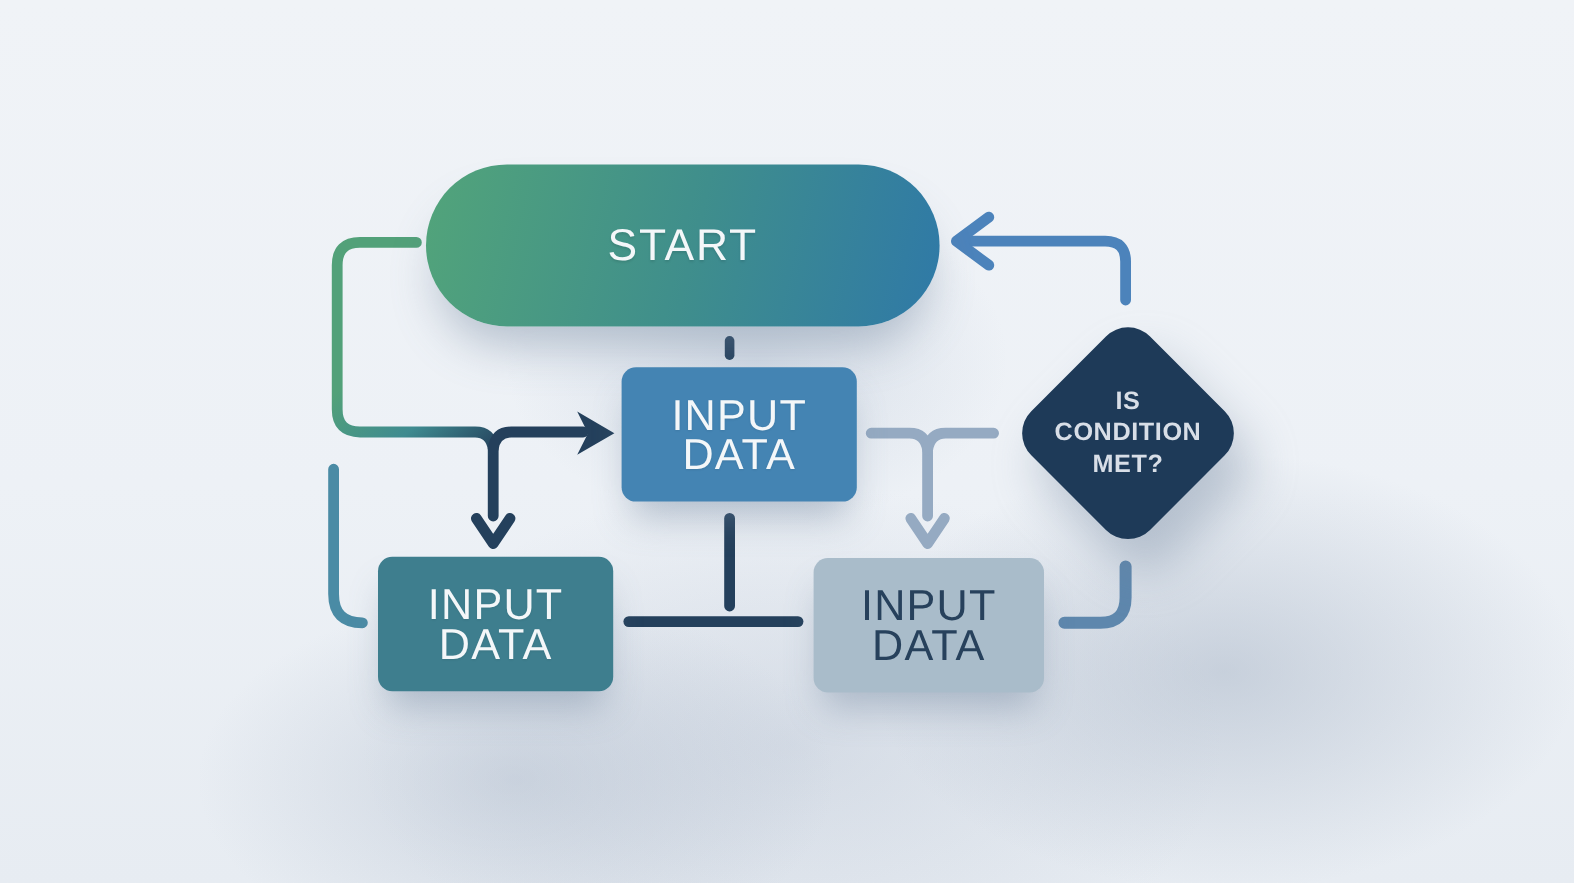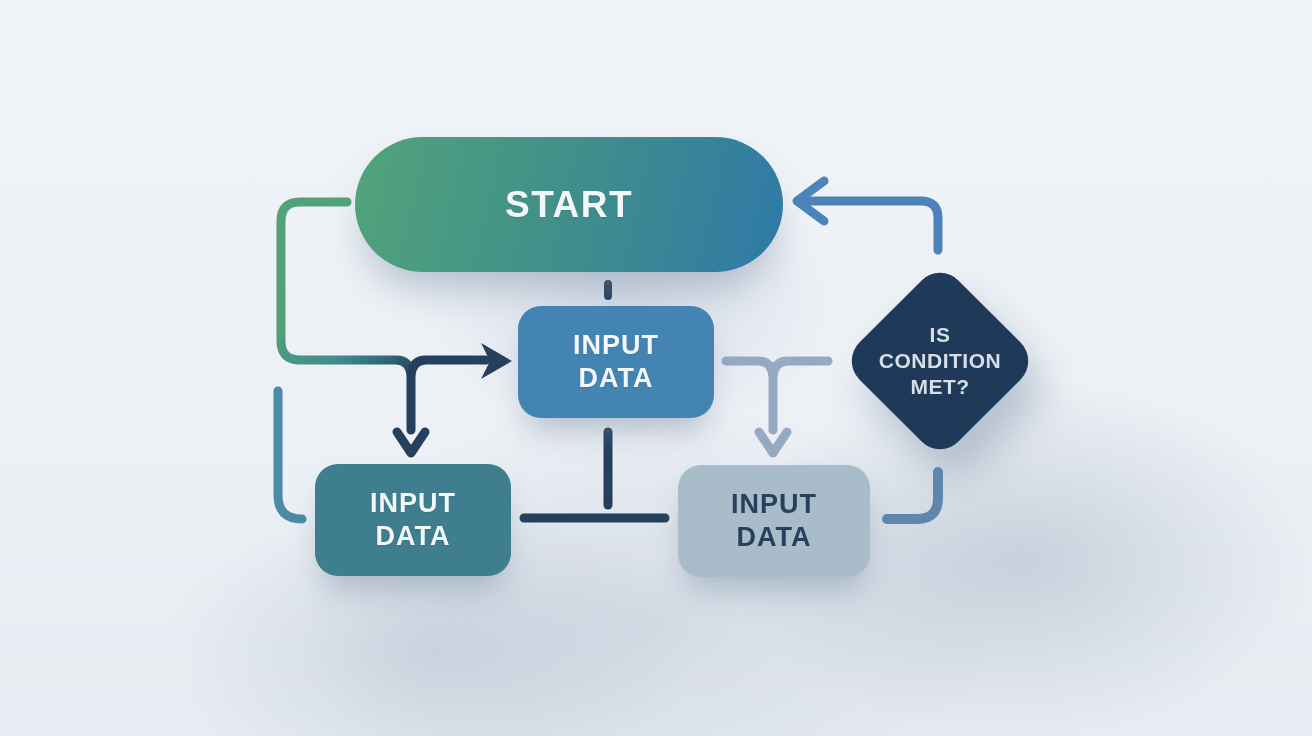--- a/index.html
+++ b/index.html
@@ -16,32 +16,32 @@
   .canvas{
     position:relative;width:1312px;height:736px;
     background:
       radial-gradient(420px 260px at 1020px 560px, rgba(142,158,180,0.38), rgba(142,158,180,0) 70%),
       radial-gradient(380px 220px at 430px 650px, rgba(150,165,186,0.32), rgba(150,165,186,0) 70%),
       radial-gradient(300px 200px at 630px 300px, rgba(160,176,198,0.30), rgba(160,176,198,0) 70%),
       radial-gradient(500px 300px at 660px 620px, rgba(152,166,188,0.26), rgba(152,166,188,0) 72%),
       linear-gradient(180deg,#f0f3f7 0%,#edf1f6 55%,#e7ecf2 100%);
   }
   .node{position:absolute;display:flex;align-items:center;justify-content:center;
-        flex-direction:column;text-align:center;font-weight:700;}
+        flex-direction:column;text-align:center;font-weight:400;}
   .node .line{display:block;}
   .pill{
     left:355px;top:137px;width:428px;height:135px;border-radius:68px;
     background:linear-gradient(103deg,var(--pill-green) 0%,var(--pill-mid) 52%,var(--pill-blue) 100%);
     color:var(--text-white);font-size:37px;line-height:44px;letter-spacing:1.5px;
     box-shadow:0 26px 38px -10px rgba(112,132,158,0.45);
     text-shadow:0 1px 2px rgba(0,0,0,0.10);
   }
   .proc{
-    width:196px;height:112px;border-radius:23px;
-    font-size:27px;line-height:33px;letter-spacing:1px;
+    width:196px;height:112px;border-radius:12px;
+    font-size:36px;line-height:33px;letter-spacing:1px;
     box-shadow:0 20px 30px -8px rgba(112,132,158,0.45);
     text-shadow:0 1px 2px rgba(0,0,0,0.08);
     align-items:center;
   }
   .proc-blue{left:518px;top:306px;height:112px;background:var(--process-blue);color:var(--text-white);}
   .proc-teal{left:315px;top:464px;background:var(--process-teal);color:var(--text-white);}
   .proc-light{left:678px;top:465px;width:192px;background:var(--process-light);color:var(--dark-text);text-shadow:none;}
   .diamond-wrap{position:absolute;left:870px;top:291px;width:140px;height:140px;
         filter:drop-shadow(14px 26px 20px rgba(110,130,156,0.40));}
   .diamond{

